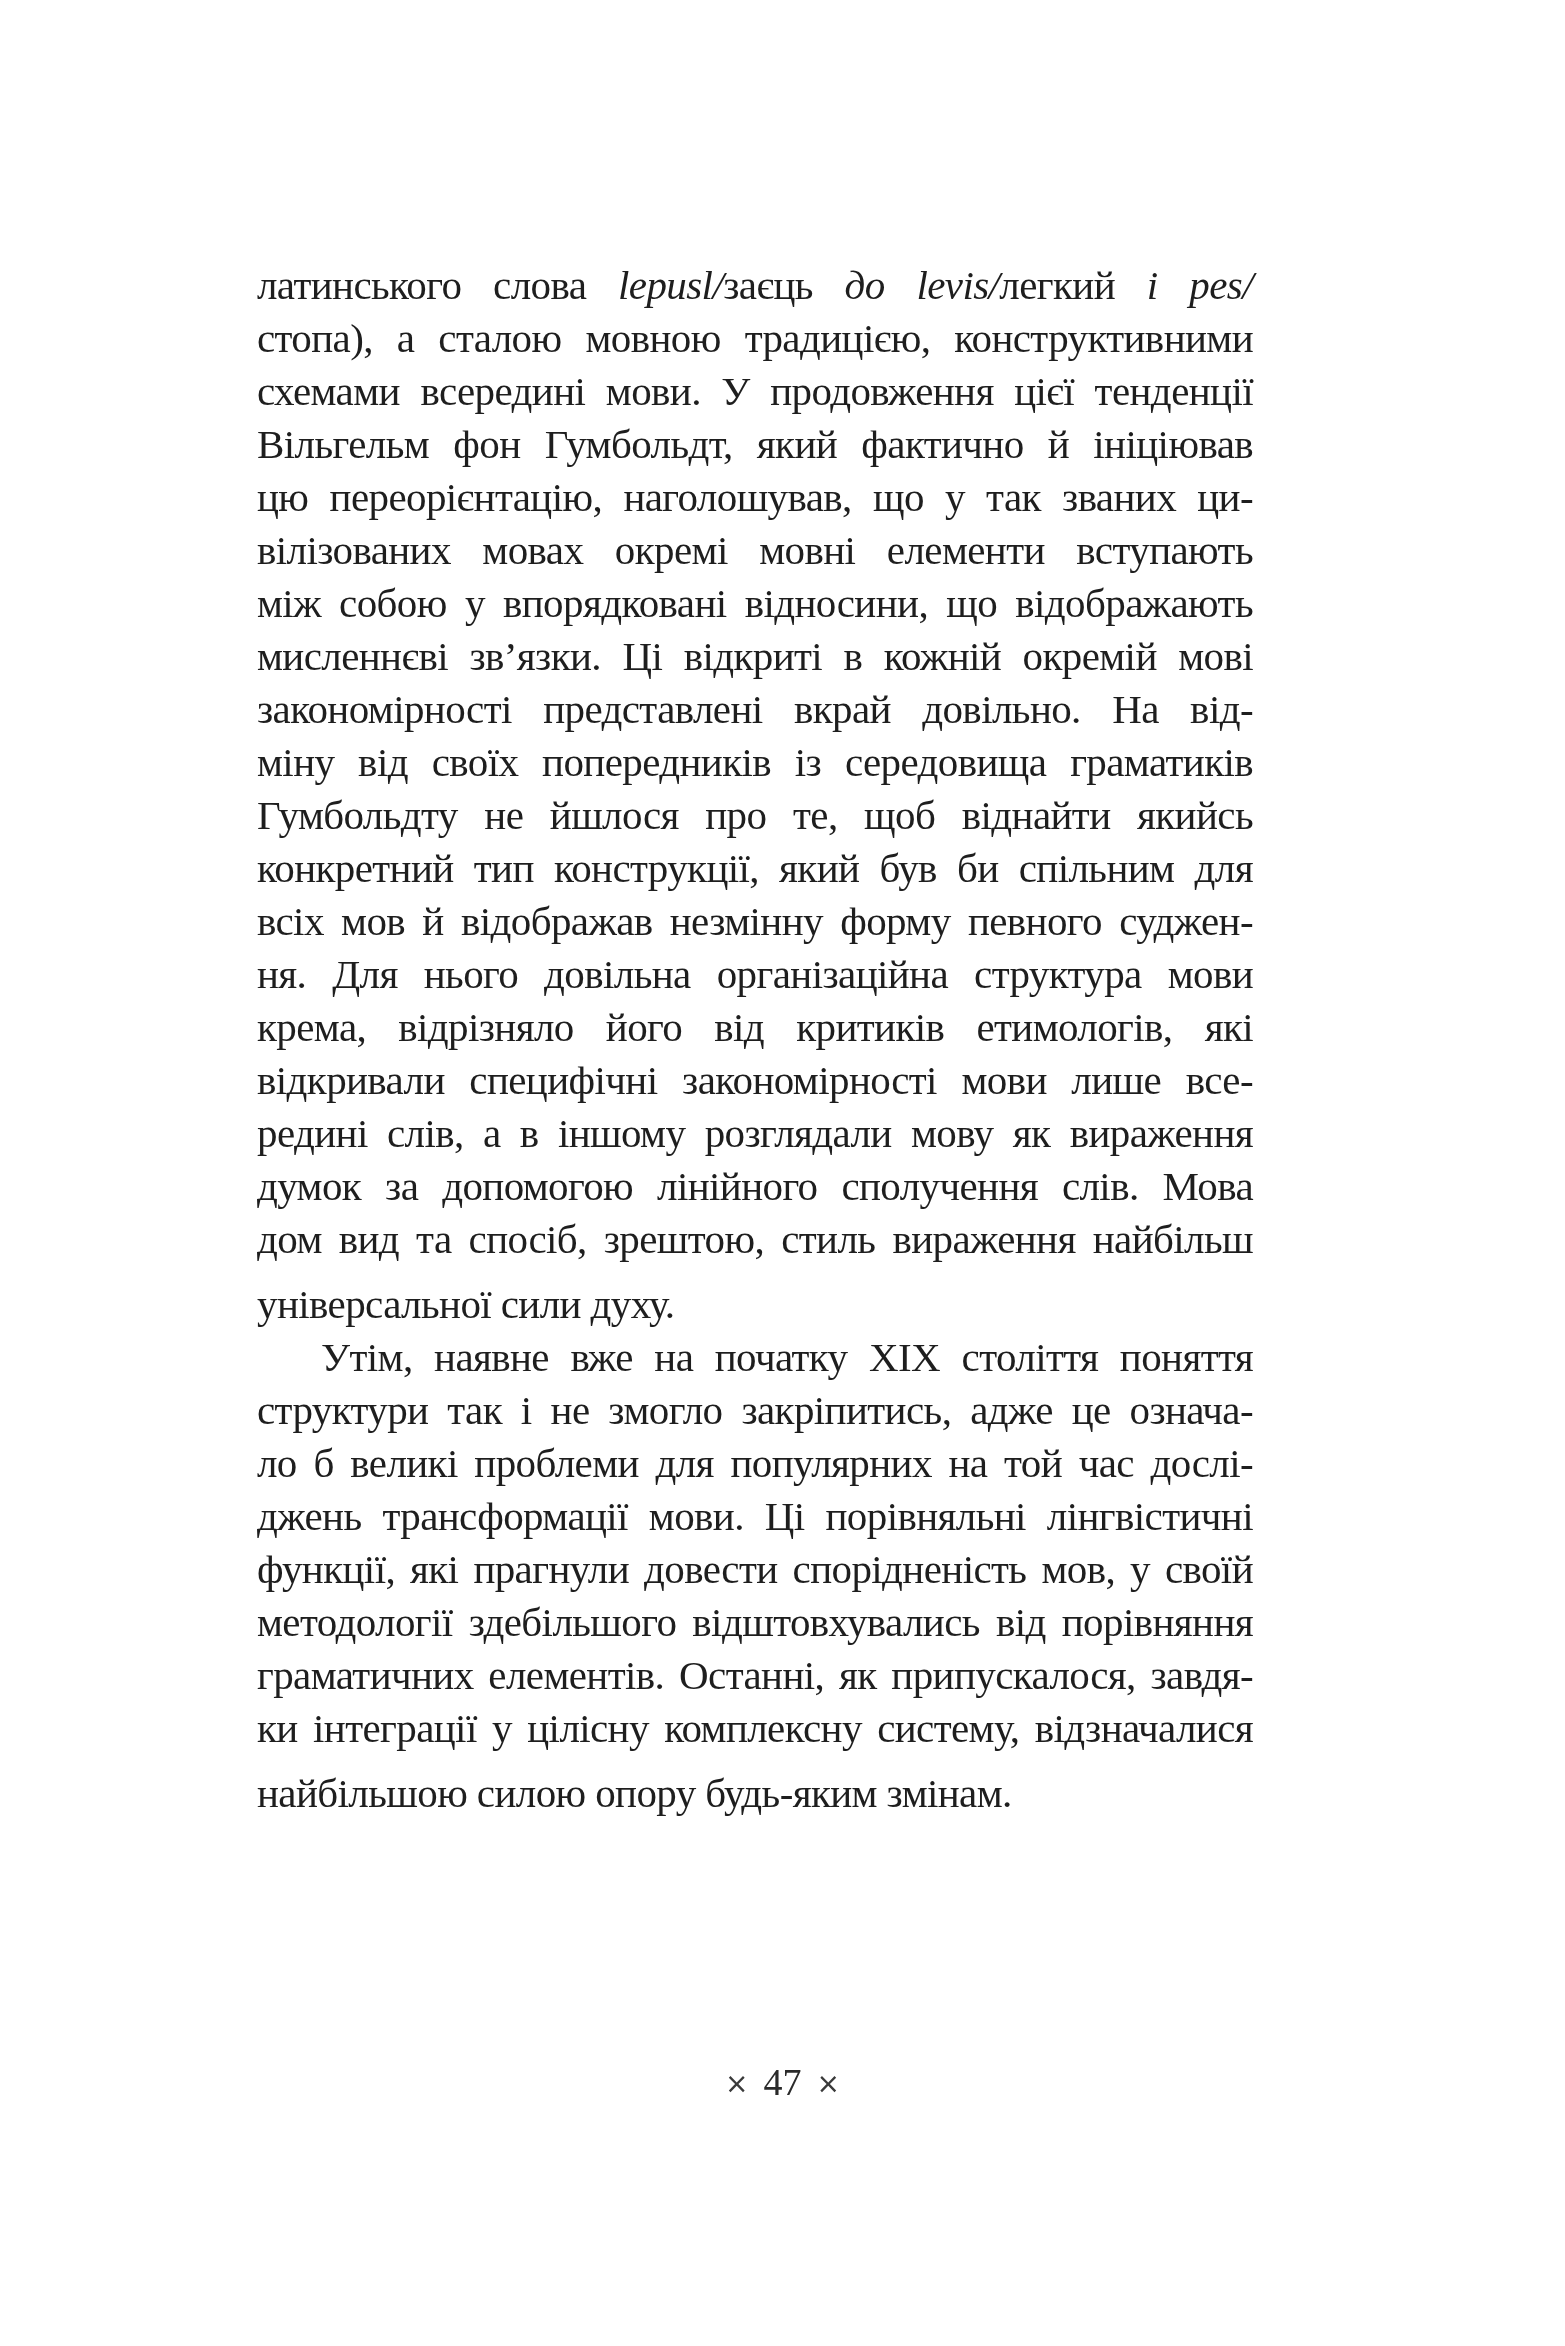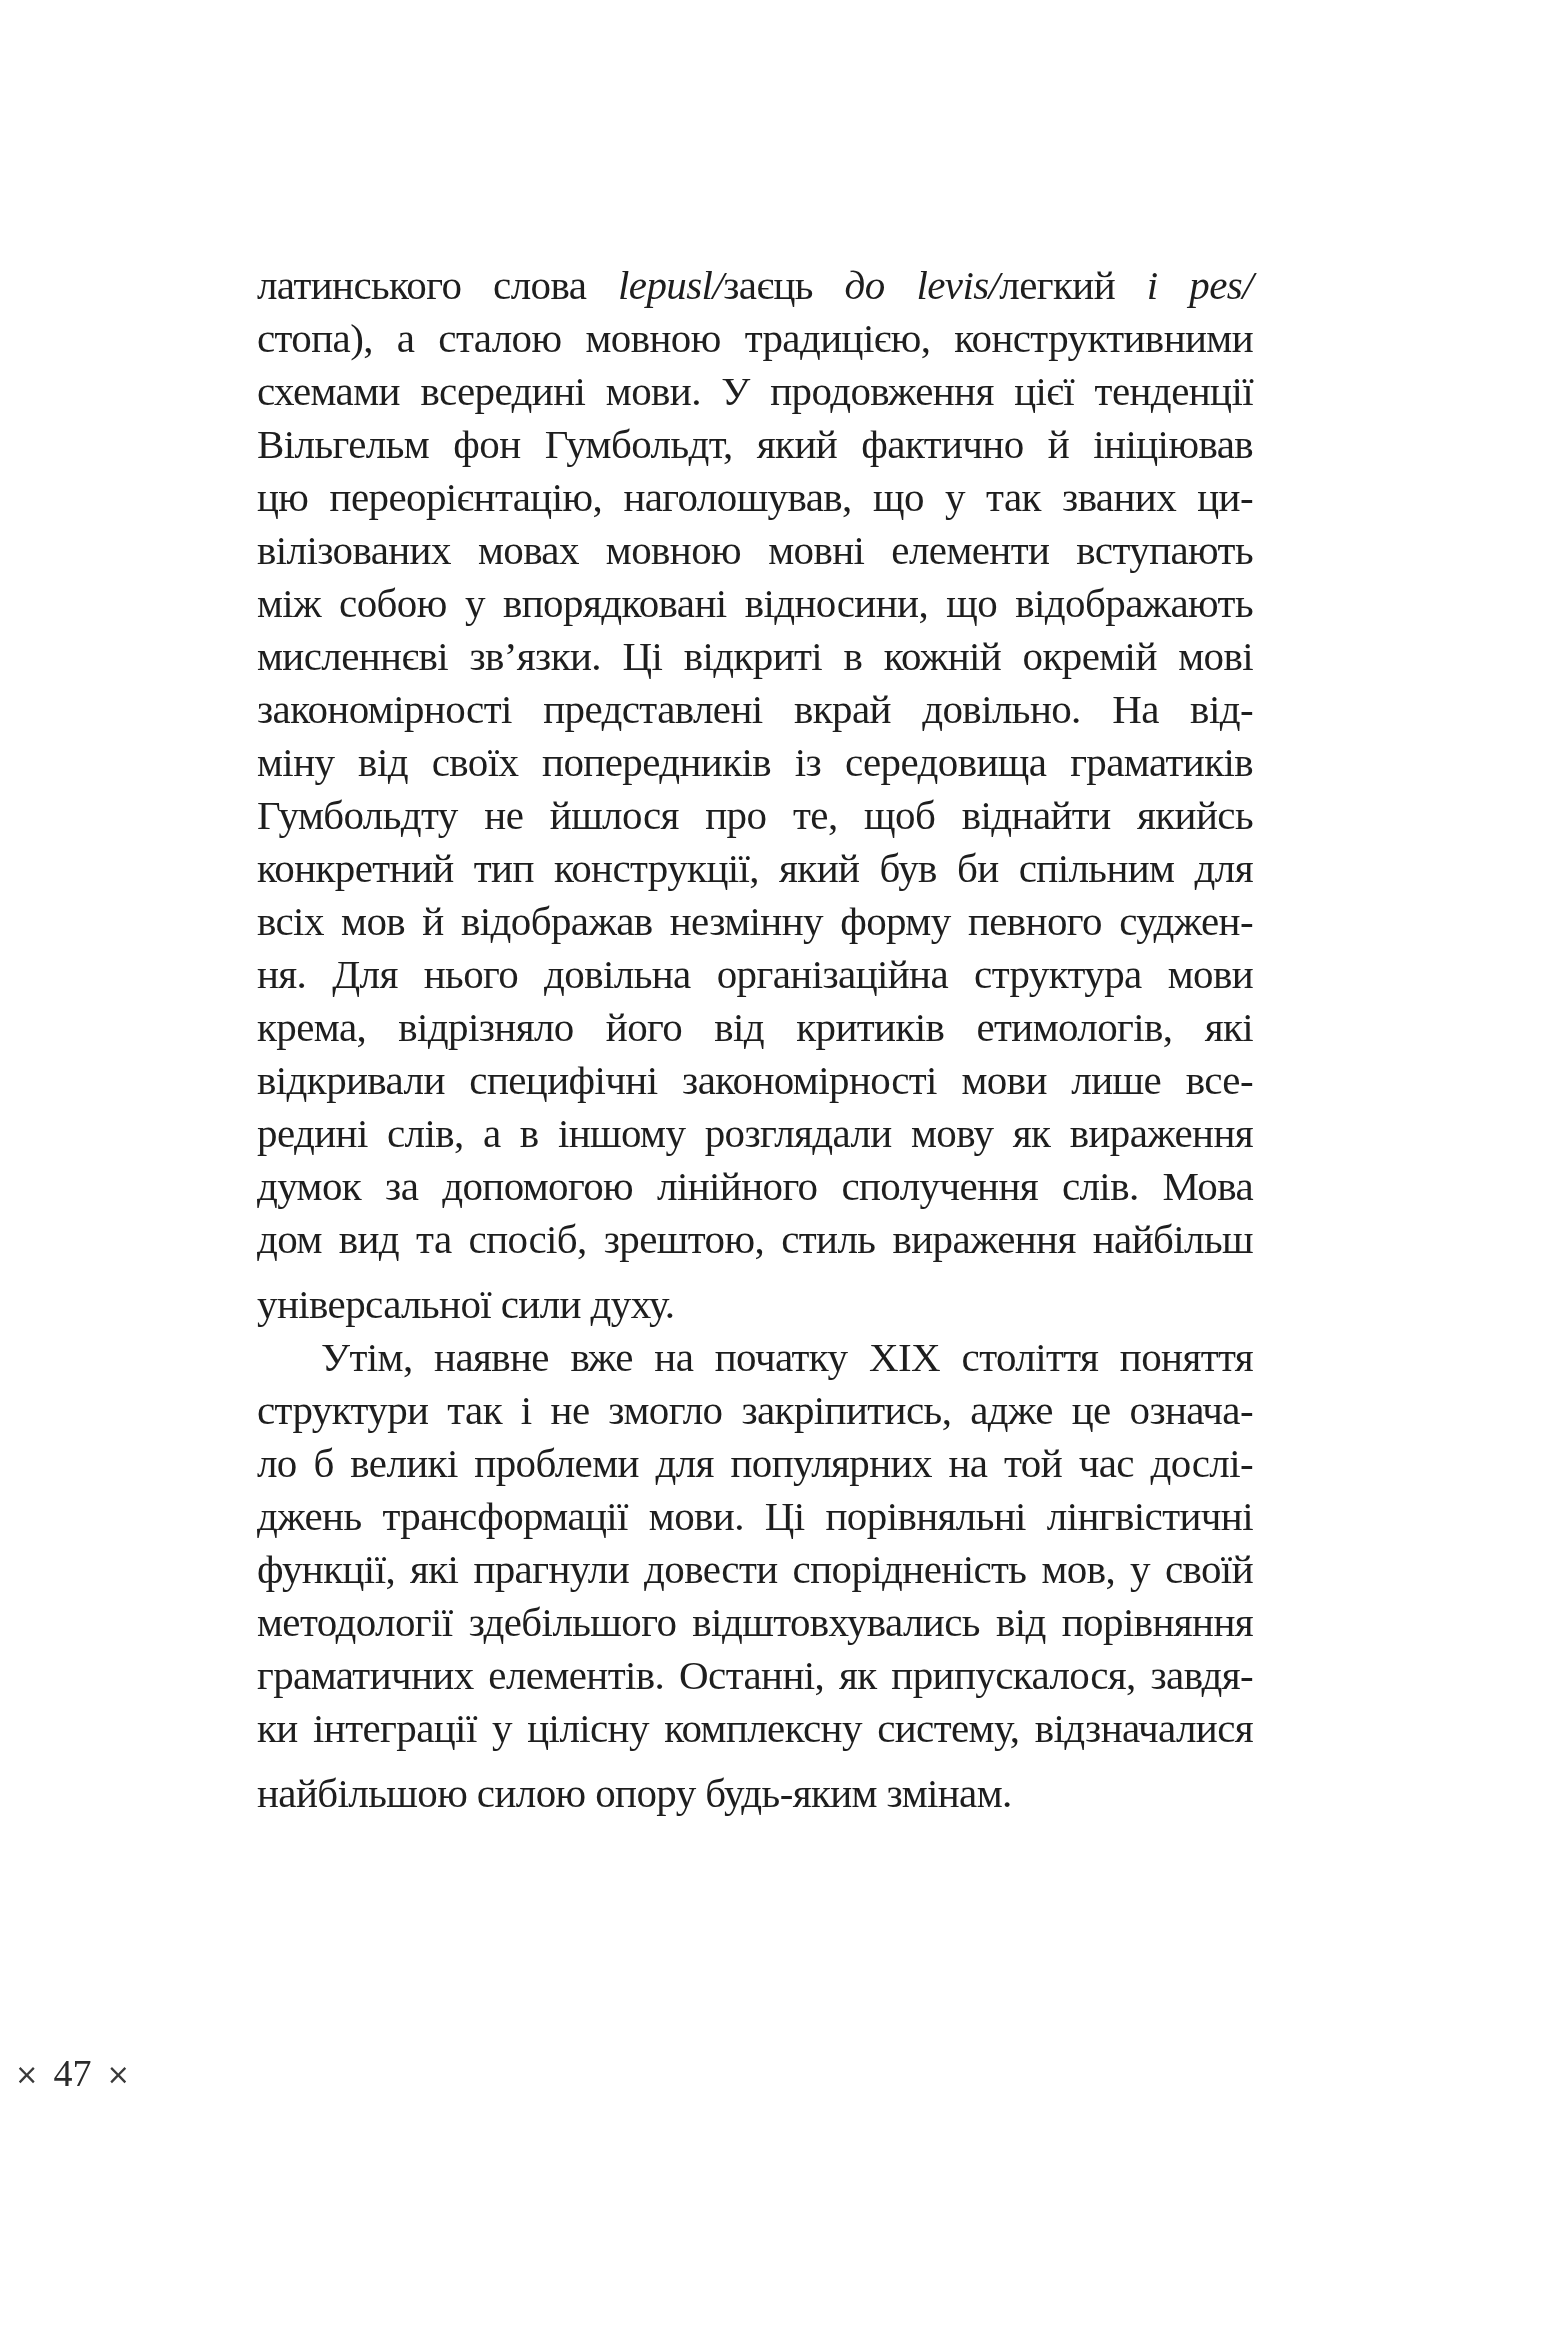--- a/index.html
+++ b/index.html
@@ -46,23 +46,23 @@
       padding-left: 64px;
     }
     .it {
       font-style: italic;
     }
     .page-number {
       position: absolute;
       left: 0;
       width: 1565px;
       top: 2052px;
-      text-align: left;
+      text-align: center;
       font-size: 38px;
-      line-height: 42px;
+      line-height: 60px;
       color: #2a2a2a;
     }
     .page-number .orn {
       font-size: 28px;
       color: #3a3a3a;
       margin: 0 15px;
       font-family: "DejaVu Sans", sans-serif;
       vertical-align: 1.9px;
     }
   </style>
@@ -71,21 +71,21 @@
 
 <div class="page">
   <div class="text-block">
 
     <div class="paragraph">
       <span class="line"><span>латинського слова </span><span class="it">lepusl/</span><span>заєць </span><span class="it">до levis/</span><span>легкий </span><span class="it">і pes/</span></span>
       <span class="line">стопа), а сталою мовною традицією, конструктивними</span>
       <span class="line">схемами всередині мови. У продовження цієї тенденції</span>
       <span class="line">Вільгельм фон Гумбольдт, який фактично й ініціював</span>
       <span class="line">цю переорієнтацію, наголошував, що у так званих ци-</span>
-      <span class="line">вілізованих мовах мовною мовні елементи вступають</span>
+      <span class="line">вілізованих мовах окремі мовні елементи вступають</span>
       <span class="line">між собою у впорядковані відносини, що відображають</span>
       <span class="line">мисленнєві зв’язки. Ці відкриті в кожній окремій мові</span>
       <span class="line">закономірності представлені вкрай довільно. На від-</span>
       <span class="line">міну від своїх попередників із середовища граматиків</span>
       <span class="line">Гумбольдту не йшлося про те, щоб віднайти якийсь</span>
       <span class="line">конкретний тип конструкції, який був би спільним для</span>
       <span class="line">всіх мов й відображав незмінну форму певного суджен-</span>
       <span class="line">ня. Для нього довільна організаційна структура мови</span>
       <span class="line">крема, відрізняло його від критиків етимологів, які</span>
       <span class="line">відкривали специфічні закономірності мови лише все-</span>

